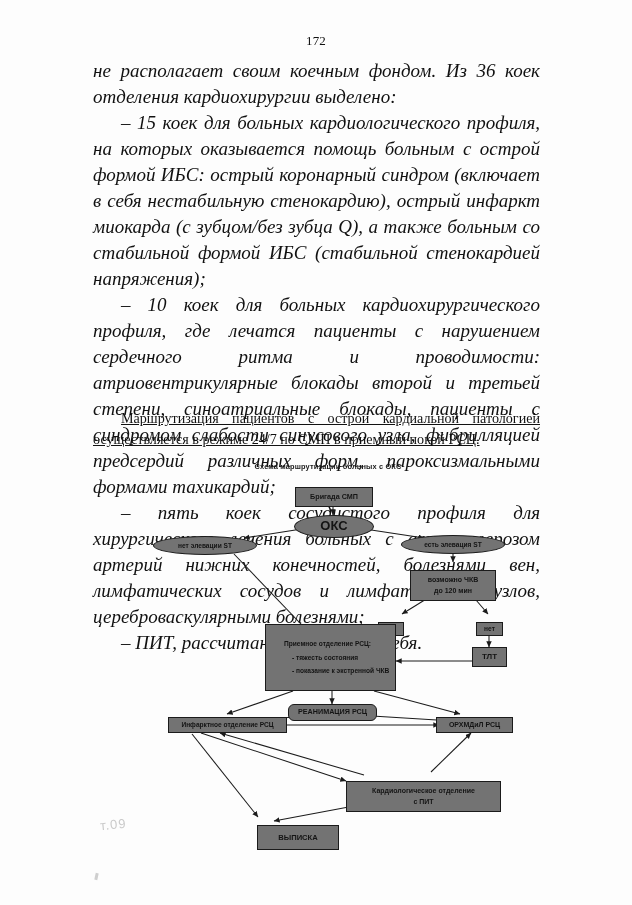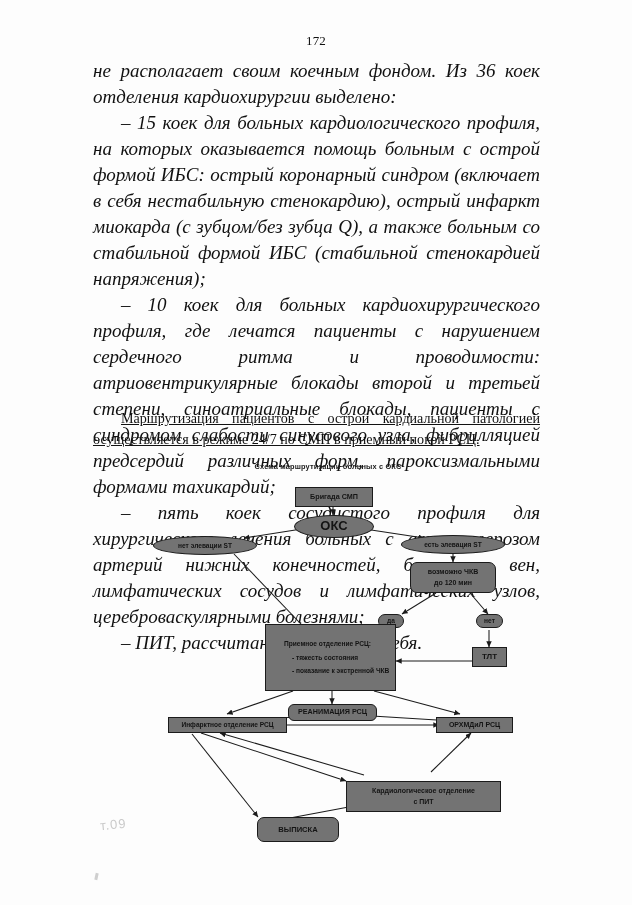--- a/index.html
+++ b/index.html
@@ -91,21 +91,21 @@
     font-weight: bold;
     color: #141414;
     display: flex;
     flex-direction: column;
     align-items: center;
     justify-content: center;
     text-align: center;
     line-height: 1.45;
   }
   .node.ellipse { border-radius: 50%; }
-  .node.round { border-radius: 7px; }
+  .node.round { border-radius: 0; margin-top: 8px; }
   .node .ln { display: block; white-space: nowrap; }
   .node.left-al {
     align-items: flex-start;
     text-align: left;
   }
   svg.edges {
     position: absolute;
     left: 0;
     top: 0;
     width: 632px;

